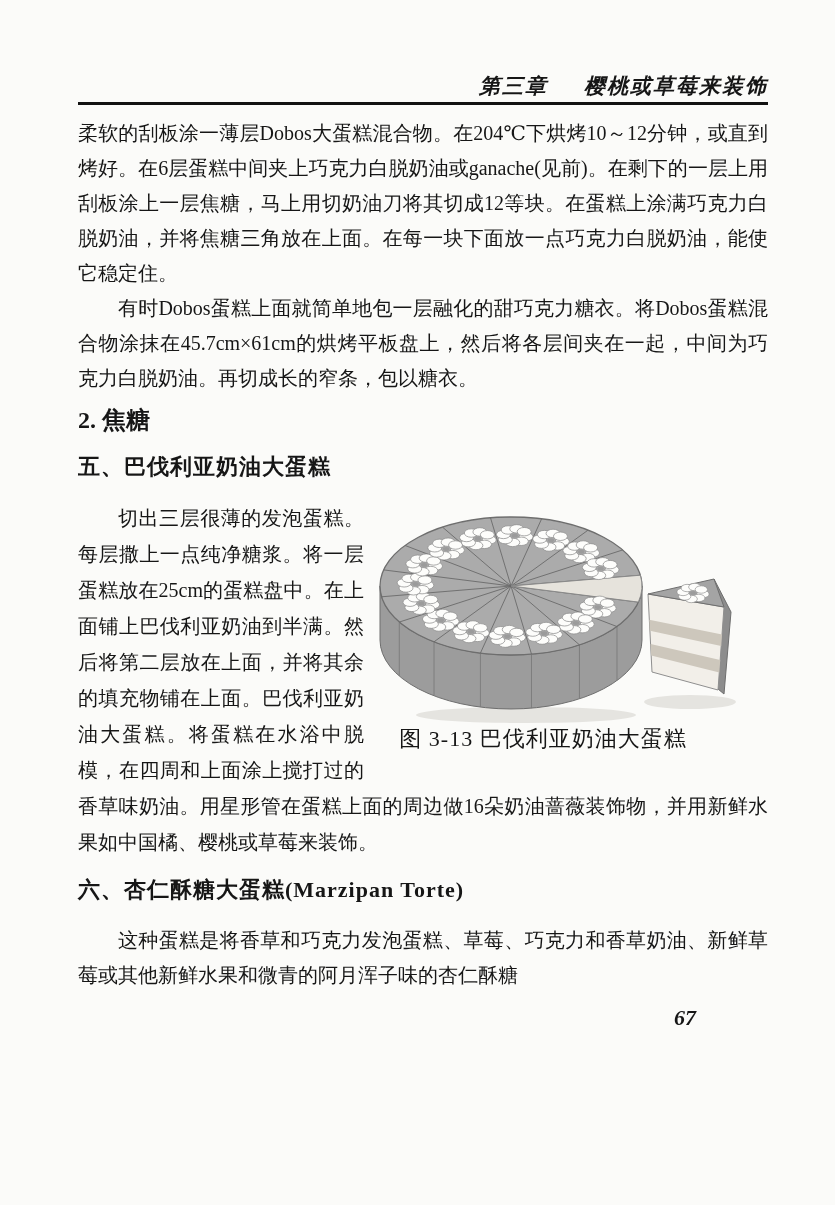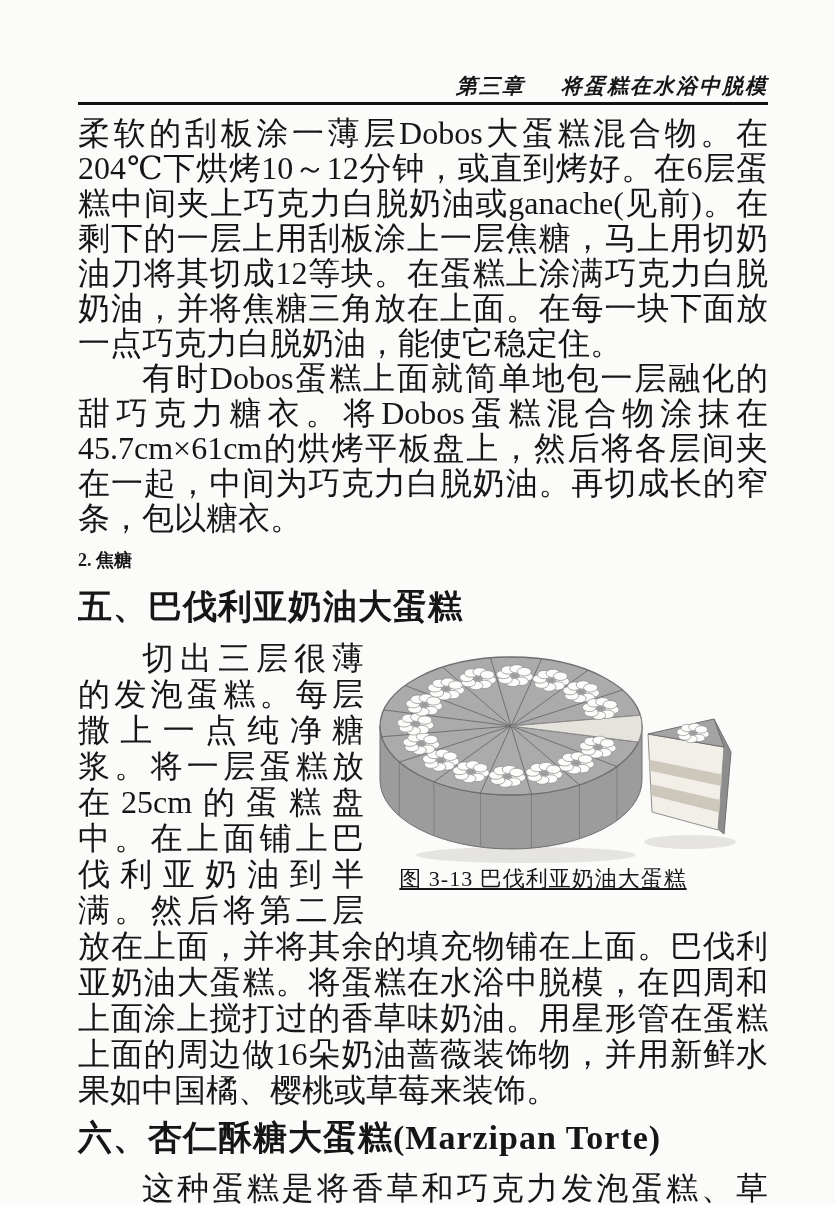--- a/index.html
+++ b/index.html
@@ -15,38 +15,37 @@
   .running-header{
     text-align:right;
     font-size:21px;line-height:25px;
     font-weight:bold;font-style:italic;
     letter-spacing:2px;
     white-space:nowrap;
   }
   .running-header .chapter{margin-right:36px;}
   .header-rule{height:3px;background:#121212;margin-top:3px;}
   .bodytext{
-    font-size:32px;line-height:35px;
+    font-size:20px;line-height:35px;
     text-align:justify;margin:0;
   }
   p.first{margin-top:11px;}
   .indent{text-indent:2em;}
   h3.sub-heading{
-    font-size:18px;line-height:28px;font-weight:bold;
+    font-size:24px;line-height:28px;font-weight:bold;
     margin:10px 0 16px 0;
   }
   h2.section-heading{
-    font-size:34px;line-height:34px;font-weight:bold;
+    font-size:22px;line-height:34px;font-weight:bold;
     margin:13px 0 16px 0;letter-spacing:1px;
   }
   .bav-figure{
     float:right;
     width:420px;
     margin:4px -28px 14px 12px;
-    text-decoration:underline;
   }
   .bav-figure svg{display:block;}
   .figure-caption{
     font-size:22px;line-height:26px;
     text-align:center;
     padding-right:86px;
     margin-top:2px;
     letter-spacing:1px;
     white-space:nowrap;
   }
@@ -60,21 +59,21 @@
     font-weight:bold;
     margin-top:12px;
   }
 </style>
 </head>
 <body>
 
 <div class="page">
 
   <div class="running-header">
-    <span class="chapter">第三章</span><span>将蛋糕在水浴中脱模</span>
+    <span class="chapter">第三章</span><span>樱桃或草莓来装饰</span>
   </div>
   <div class="header-rule"></div>
 
   <p class="bodytext first">柔软的刮板涂一薄层Dobos大蛋糕混合物。在204℃下烘烤10～12分钟，或直到烤好。在6层蛋糕中间夹上巧克力白脱奶油或ganache(见前)。在剩下的一层上用刮板涂上一层焦糖，马上用切奶油刀将其切成12等块。在蛋糕上涂满巧克力白脱奶油，并将焦糖三角放在上面。在每一块下面放一点巧克力白脱奶油，能使它稳定住。</p>
 
   <p class="bodytext indent">有时Dobos蛋糕上面就简单地包一层融化的甜巧克力糖衣。将Dobos蛋糕混合物涂抹在45.7cm×61cm的烘烤平板盘上，然后将各层间夹在一起，中间为巧克力白脱奶油。再切成长的窄条，包以糖衣。</p>
 
   <h3 class="sub-heading">2. 焦糖</h3>
 
 

